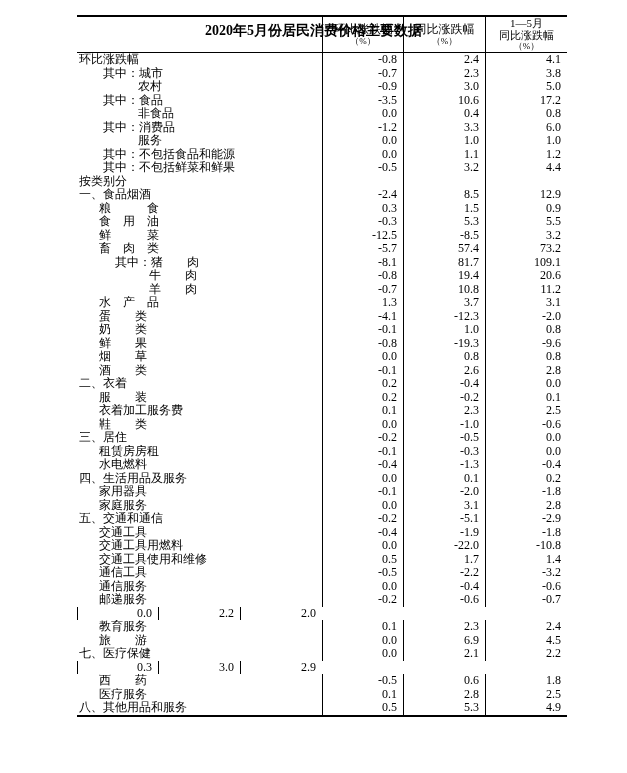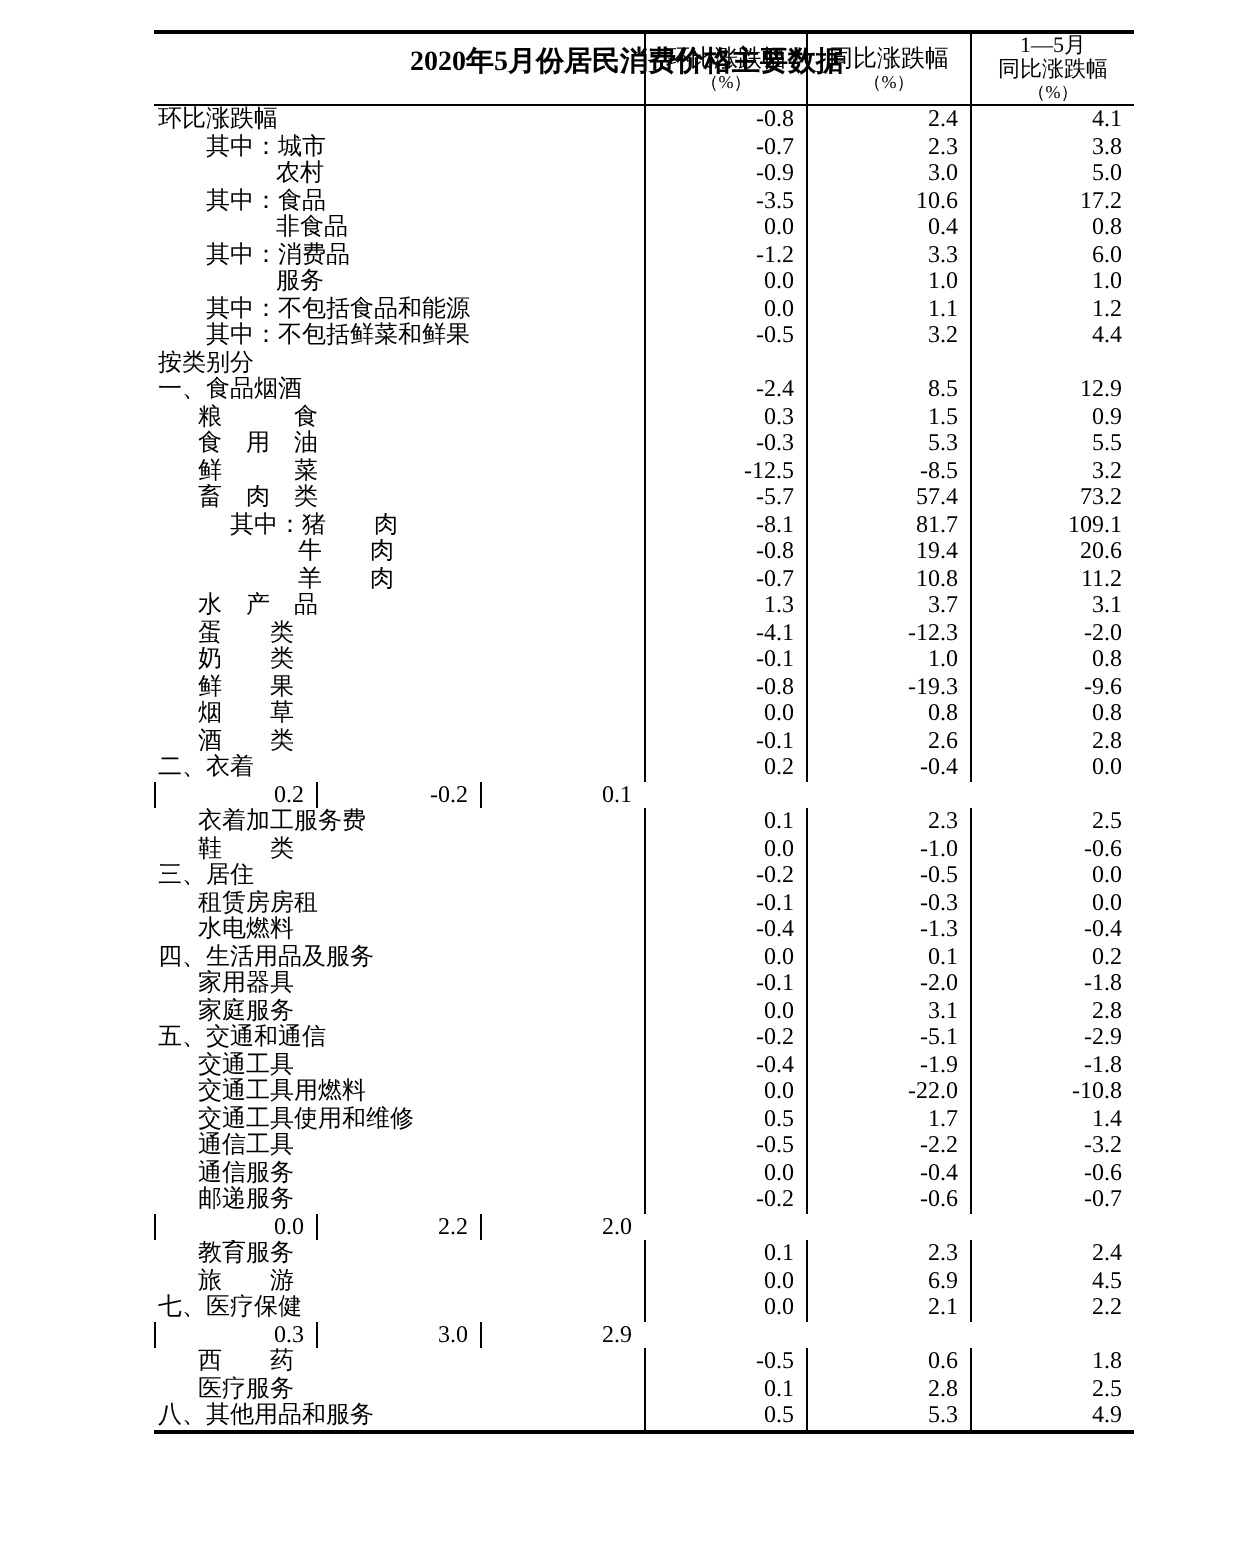--- a/index.html
+++ b/index.html
@@ -229,20 +229,21 @@
   </div>
 
   <div class="trow">
     <div class="cell label-cell"><span class="rlabel" style="padding-left: 2px;">二、衣着</span></div>
     <div class="cell num-cell c1">0.2</div>
     <div class="cell num-cell c2">-0.4</div>
     <div class="cell num-cell c3">0.0</div>
   </div>
 
   <div class="trow">
+    <div class="cell label-cell"><span class="rlabel" style="padding-left: 22px;">服　　装</span></div>
     <div class="cell num-cell c1">0.2</div>
     <div class="cell num-cell c2">-0.2</div>
     <div class="cell num-cell c3">0.1</div>
   </div>
 
   <div class="trow">
     <div class="cell label-cell"><span class="rlabel" style="padding-left: 22px;">衣着加工服务费</span></div>
     <div class="cell num-cell c1">0.1</div>
     <div class="cell num-cell c2">2.3</div>
     <div class="cell num-cell c3">2.5</div>

